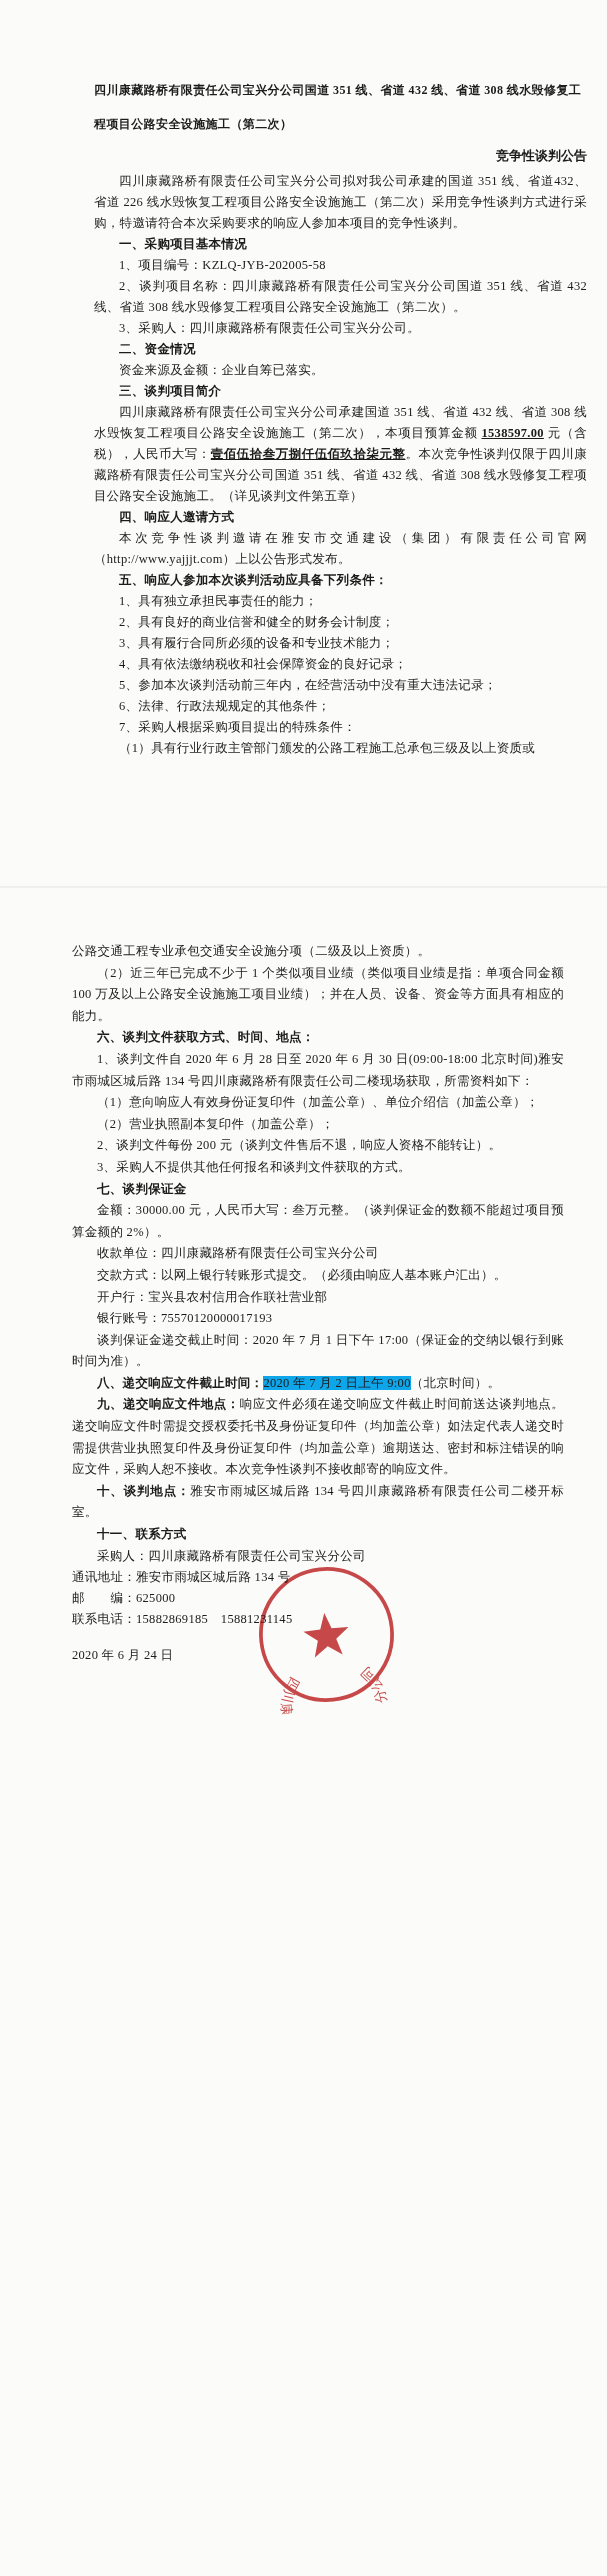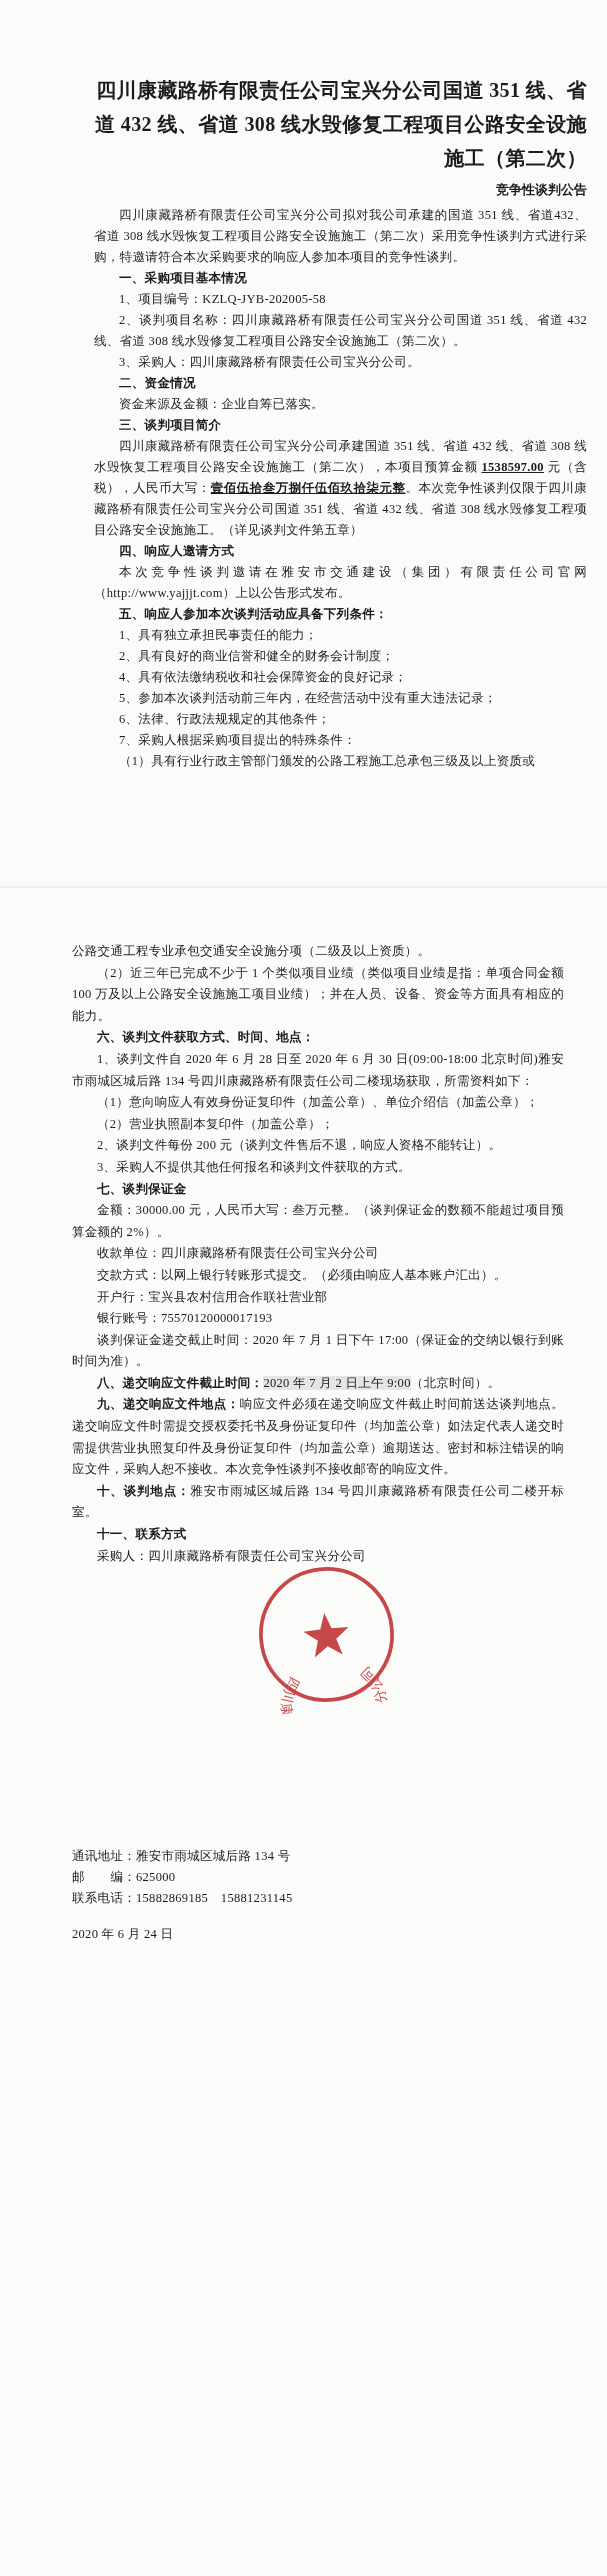--- a/index.html
+++ b/index.html
@@ -9,68 +9,69 @@
     background:#fbfbf9;
     font-family:"Liberation Serif","DejaVu Serif",serif;
     color:#1c1c1c;
     overflow:hidden;
   }
   .page-divider { position:absolute; top:886px; left:0; width:607px; height:1.5px; background:#efefec; }
   .page { position:absolute; }
   .page1 { top:73px;  left:94px; width:493px; }
   .page2 { top:941px; left:72px;  width:492px;font-family:Liberation Serif, serif; }
   h1,h2,p { margin:0; font-weight:normal; }
-  .title    { text-align:right; font-weight:bold; font-size:20px; line-height:34px; letter-spacing:0.4px; }
+  .title    { text-align:left; font-weight:bold; font-size:12px; line-height:34px; letter-spacing:0.4px; }
   .subtitle { text-align:right; font-weight:bold; font-size:13px; line-height:30px; }
   .page p { font-size:12.5px; line-height:21px; letter-spacing:0.3px; text-align:justify; }
   .page2 p { line-height:21.6px; }
   .indent { text-indent:2em; }
   .bold   { font-weight:bold; }
   .u      { font-weight:bold; text-decoration:underline; }
-  .hl     { background:#e5e5e5; }
-  .contact-block { margin-top:279px; }
+  .hl     { background:#0ea5e9; }
+  .contact-block { }
   .contact-block p { line-height:21px; }
   .date-line { text-align:right; padding-right:64px; margin-top:15px; }
   .stamp {
     position:absolute; left:252px; top:1560px;
     width:149px; height:149px;
     mix-blend-mode:multiply; opacity:0.88;
     transform:rotate(-6deg);
   }
 </style>
 </head>
 <body>
 
 <div class="doc">
 
   <div class="page-divider"></div>
 
   <div class="page page1">
     <h1 class="title">四川康藏路桥有限责任公司宝兴分公司国道 351 线、省道 432 线、省道 308 线水毁修复工程项目公路安全设施施工（第二次）</h1>
     <h2 class="subtitle">竞争性谈判公告</h2>
 
-    <p class="indent">四川康藏路桥有限责任公司宝兴分公司拟对我公司承建的国道 351 线、省道432、省道 308 线水毁恢复工程项目公路安全设施施工（第二次）采用竞争性谈判方式进行采购，特邀请符合本次采购要求的响应人参加本项目的竞争性谈判。</p>
+    <p class="indent">四川康藏路桥有限责任公司宝兴分公司拟对我公司承建的国道 351 线、省道432、省道 226 线水毁恢复工程项目公路安全设施施工（第二次）采用竞争性谈判方式进行采购，特邀请符合本次采购要求的响应人参加本项目的竞争性谈判。</p>
 
     <p class="indent bold">一、采购项目基本情况</p>
     <p class="indent">1、项目编号：KZLQ-JYB-202005-58</p>
     <p class="indent">2、谈判项目名称：四川康藏路桥有限责任公司宝兴分公司国道 351 线、省道 432 线、省道 308 线水毁修复工程项目公路安全设施施工（第二次）。</p>
     <p class="indent">3、采购人：四川康藏路桥有限责任公司宝兴分公司。</p>
 
     <p class="indent bold">二、资金情况</p>
     <p class="indent">资金来源及金额：企业自筹已落实。</p>
 
     <p class="indent bold">三、谈判项目简介</p>
     <p class="indent"><span>四川康藏路桥有限责任公司宝兴分公司承建国道 351 线、省道 432 线、省道 308 线水毁恢复工程项目公路安全设施施工（第二次），本项目预算金额 </span><span class="u">1538597.00</span><span> 元（含税），人民币大写：</span><span class="u">壹佰伍拾叁万捌仟伍佰玖拾柒元整</span><span>。本次竞争性谈判仅限于四川康藏路桥有限责任公司宝兴分公司国道 351 线、省道 432 线、省道 308 线水毁修复工程项目公路安全设施施工。（详见谈判文件第五章）</span></p>
 
     <p class="indent bold">四、响应人邀请方式</p>
     <p class="indent">本次竞争性谈判邀请在雅安市交通建设（集团）有限责任公司官网（http://www.yajjjt.com）上以公告形式发布。</p>
 
     <p class="indent bold">五、响应人参加本次谈判活动应具备下列条件：</p>
     <p class="indent">1、具有独立承担民事责任的能力；</p>
     <p class="indent">2、具有良好的商业信誉和健全的财务会计制度；</p>
+    <p class="indent">3、具有履行合同所必须的设备和专业技术能力；</p>
     <p class="indent">4、具有依法缴纳税收和社会保障资金的良好记录；</p>
     <p class="indent">5、参加本次谈判活动前三年内，在经营活动中没有重大违法记录；</p>
     <p class="indent">6、法律、行政法规规定的其他条件；</p>
     <p class="indent">7、采购人根据采购项目提出的特殊条件：</p>
     <p class="indent">（1）具有行业行政主管部门颁发的公路工程施工总承包三级及以上资质或</p>
   </div>
 
   <div class="page page2">
     <p>公路交通工程专业承包交通安全设施分项（二级及以上资质）。</p>
     <p class="indent">（2）近三年已完成不少于 1 个类似项目业绩（类似项目业绩是指：单项合同金额 100 万及以上公路安全设施施工项目业绩）；并在人员、设备、资金等方面具有相应的能力。</p>

